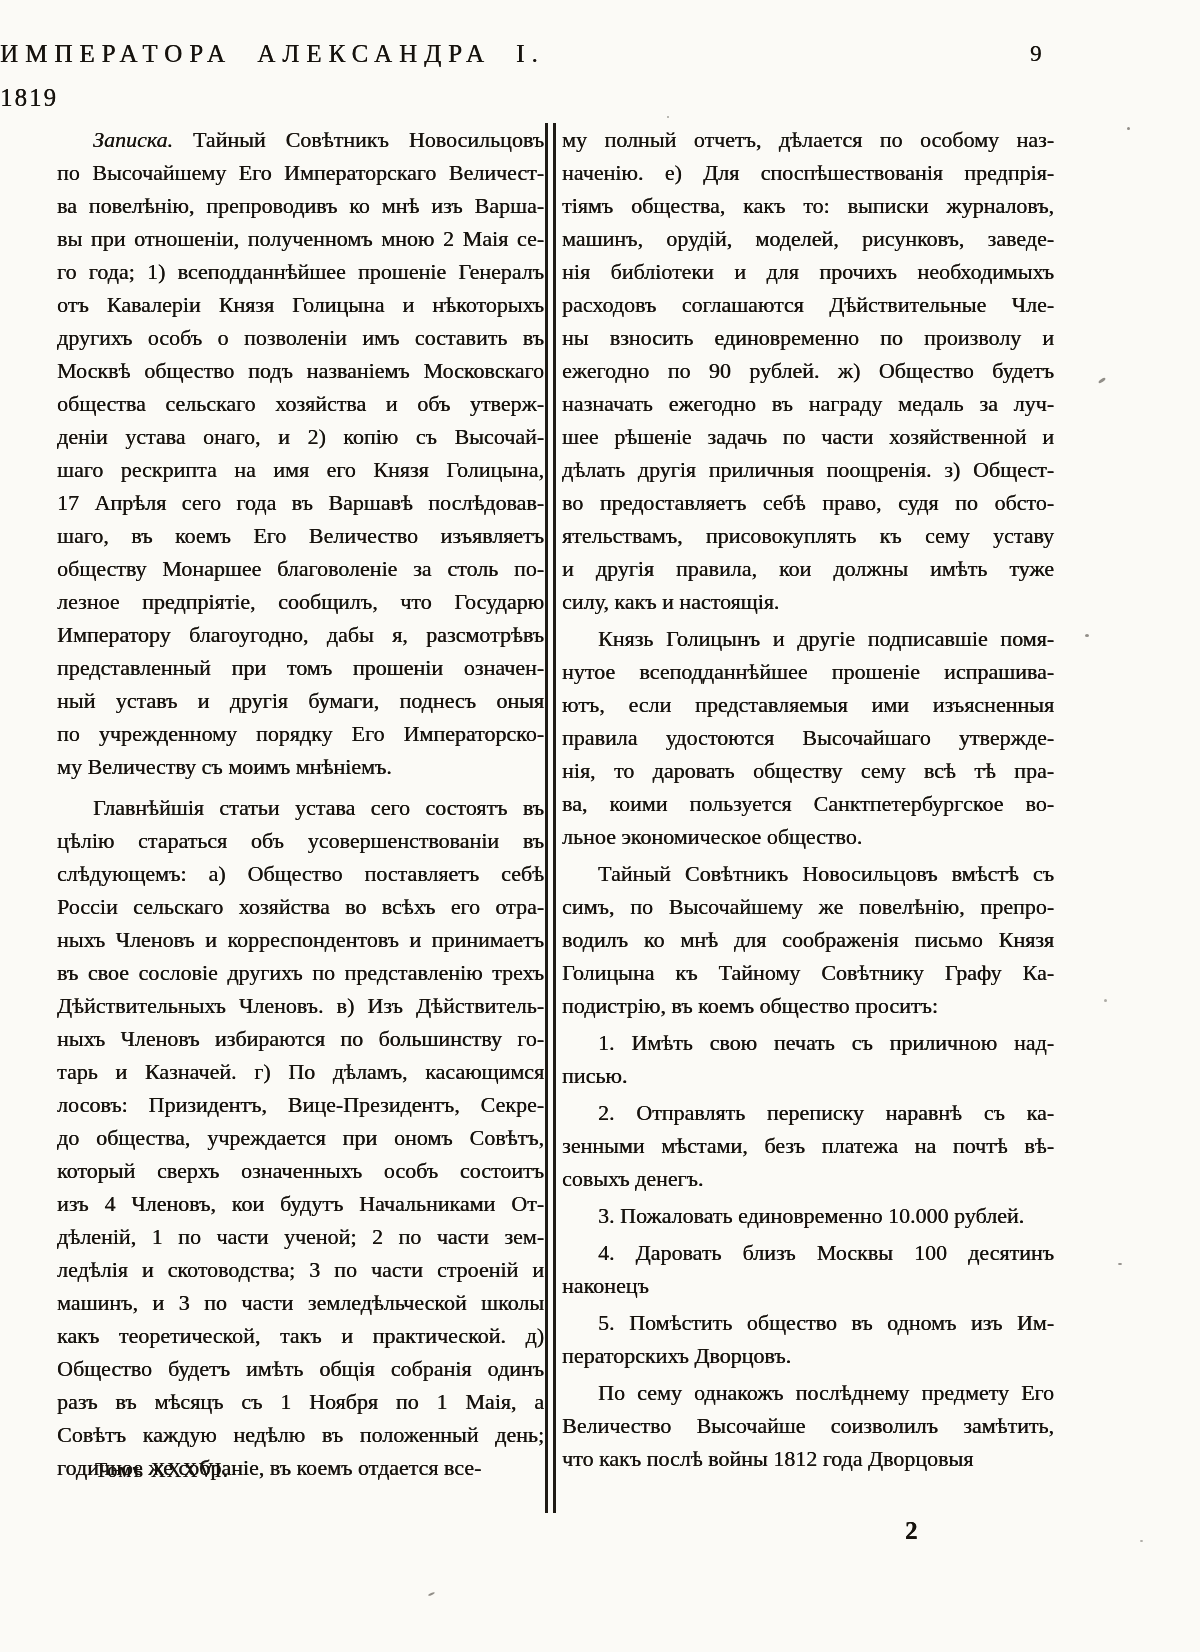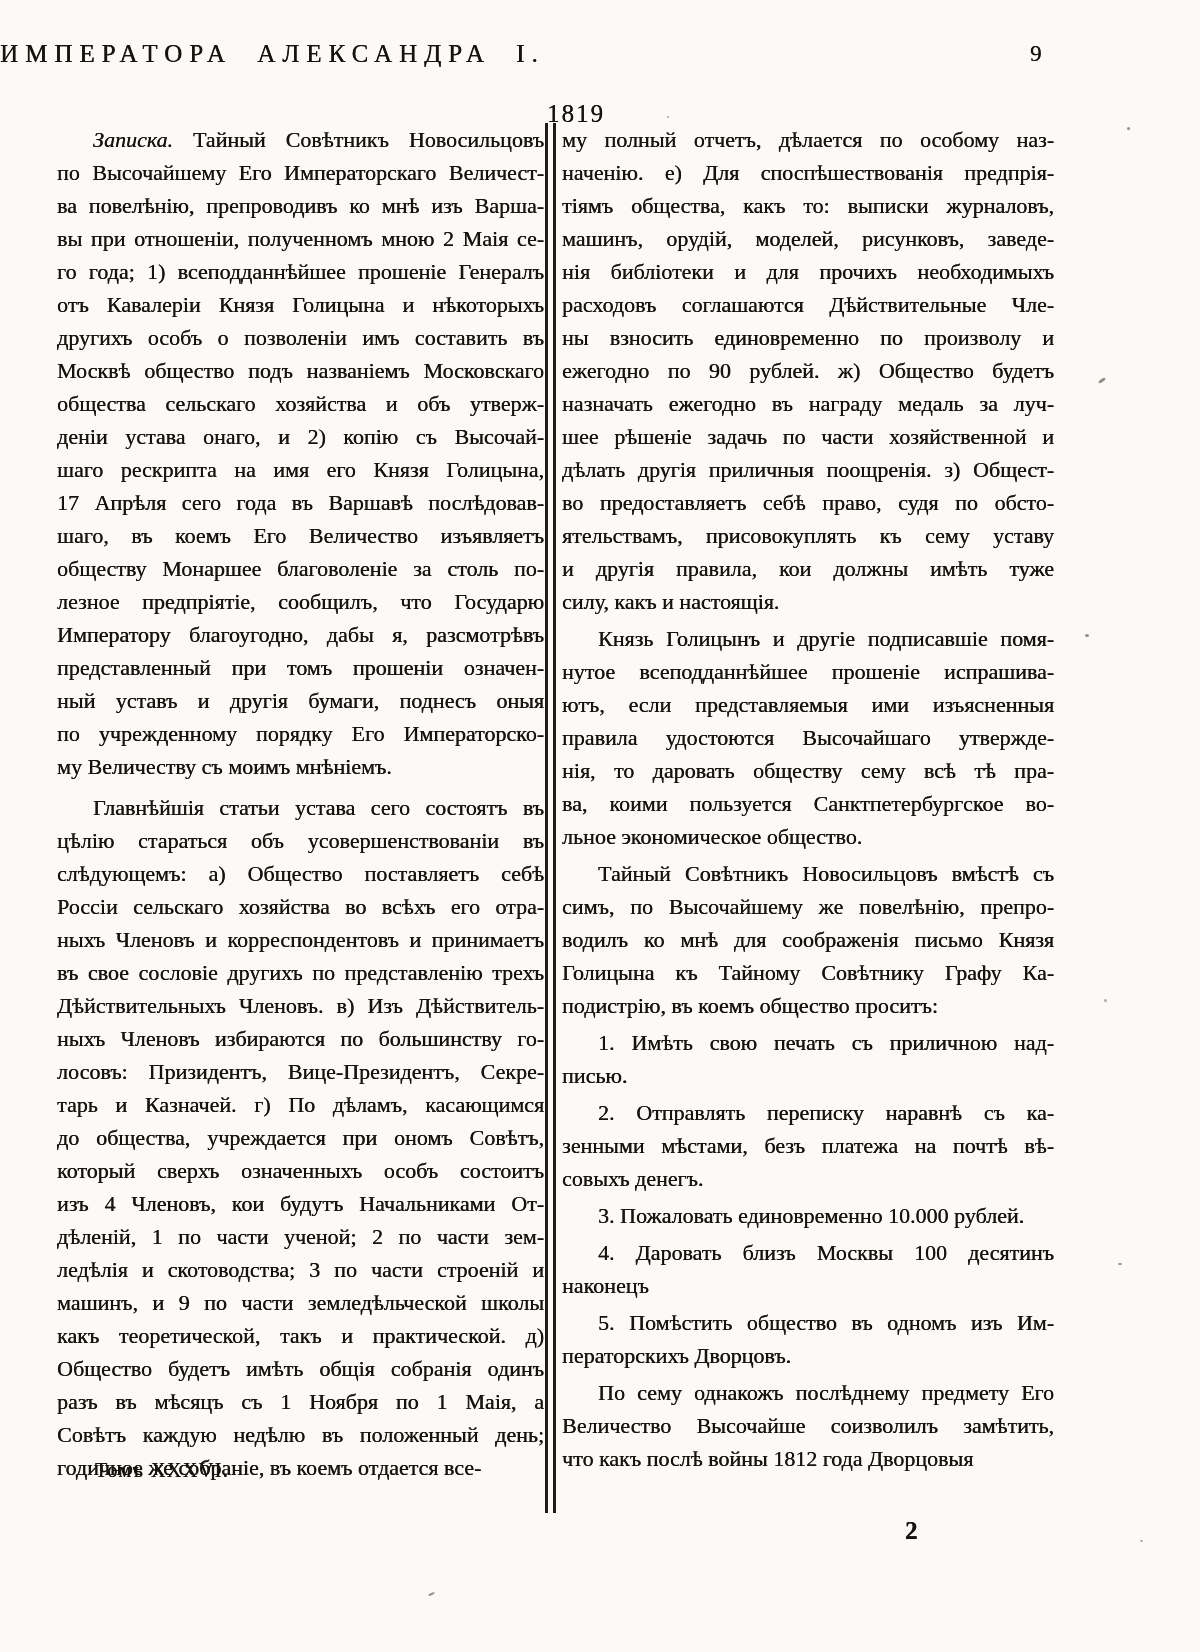--- a/index.html
+++ b/index.html
@@ -17,23 +17,23 @@
     position:absolute; top:40px; left:0; width:1150px;
     text-align:left;
     font-size:25px; letter-spacing:7px; word-spacing:12px;
     white-space:nowrap;
   }
   .page-number {
     position:absolute; top:41px; left:1030px;
     font-size:23px;
   }
   .year-heading {
-    position:absolute; top:100px; left:0; width:1084px;
-    text-align:center;
-    font-size:25px; letter-spacing:2px;padding-left:34px;
+    position:absolute; top:84px; left:0; width:1084px;
+    text-align:left;
+    font-size:25px; letter-spacing:2px;
   }
 
   .col {
     position:absolute; top:123px;
     font-size:22px; line-height:33px;
   }
   .col-left  { left:57px;  width:487px; }
   .col-right { left:562px; width:492px; }
 
   .line {
@@ -112,28 +112,28 @@
     <div class="para indent">
       <div class="lines">
           <div class="line">Главнѣйшія статьи устава сего состоятъ въ</div>
           <div class="line">цѣлію стараться объ усовершенствованіи въ</div>
           <div class="line">слѣдующемъ: а) Общество поставляетъ себѣ</div>
           <div class="line">Россіи сельскаго хозяйства во всѣхъ его отра-</div>
           <div class="line">ныхъ Членовъ и корреспондентовъ и принимаетъ</div>
           <div class="line">въ свое сословіе другихъ по представленію трехъ</div>
           <div class="line">Дѣйствительныхъ Членовъ. в) Изъ Дѣйствитель-</div>
           <div class="line">ныхъ Членовъ избираются по большинству го-</div>
+          <div class="line">тарь и Казначей. г) По дѣламъ, касающимся</div>
           <div class="line">лосовъ: Призидентъ, Вице-Президентъ, Секре-</div>
-          <div class="line">тарь и Казначей. г) По дѣламъ, касающимся</div>
           <div class="line">до общества, учреждается при ономъ Совѣтъ,</div>
           <div class="line">который сверхъ означенныхъ особъ состоитъ</div>
           <div class="line">изъ 4 Членовъ, кои будутъ Начальниками От-</div>
           <div class="line">дѣленій, 1 по части ученой; 2 по части зем-</div>
           <div class="line">ледѣлія и скотоводства; 3 по части строеній и</div>
-          <div class="line">машинъ, и 9 по части земледѣльческой школы</div>
+          <div class="line">машинъ, и 3 по части земледѣльческой школы</div>
           <div class="line">какъ теоретической, такъ и практической. д)</div>
           <div class="line">Общество будетъ имѣть общія собранія одинъ</div>
           <div class="line">разъ въ мѣсяцъ съ 1 Ноября по 1 Маія, а</div>
           <div class="line">Совѣтъ каждую недѣлю въ положенный день;</div>
           <div class="line">годичное же собраніе, въ коемъ отдается все-</div>
         </div>
     </div>
   </div>
 
   <div class="column-divider"></div>

